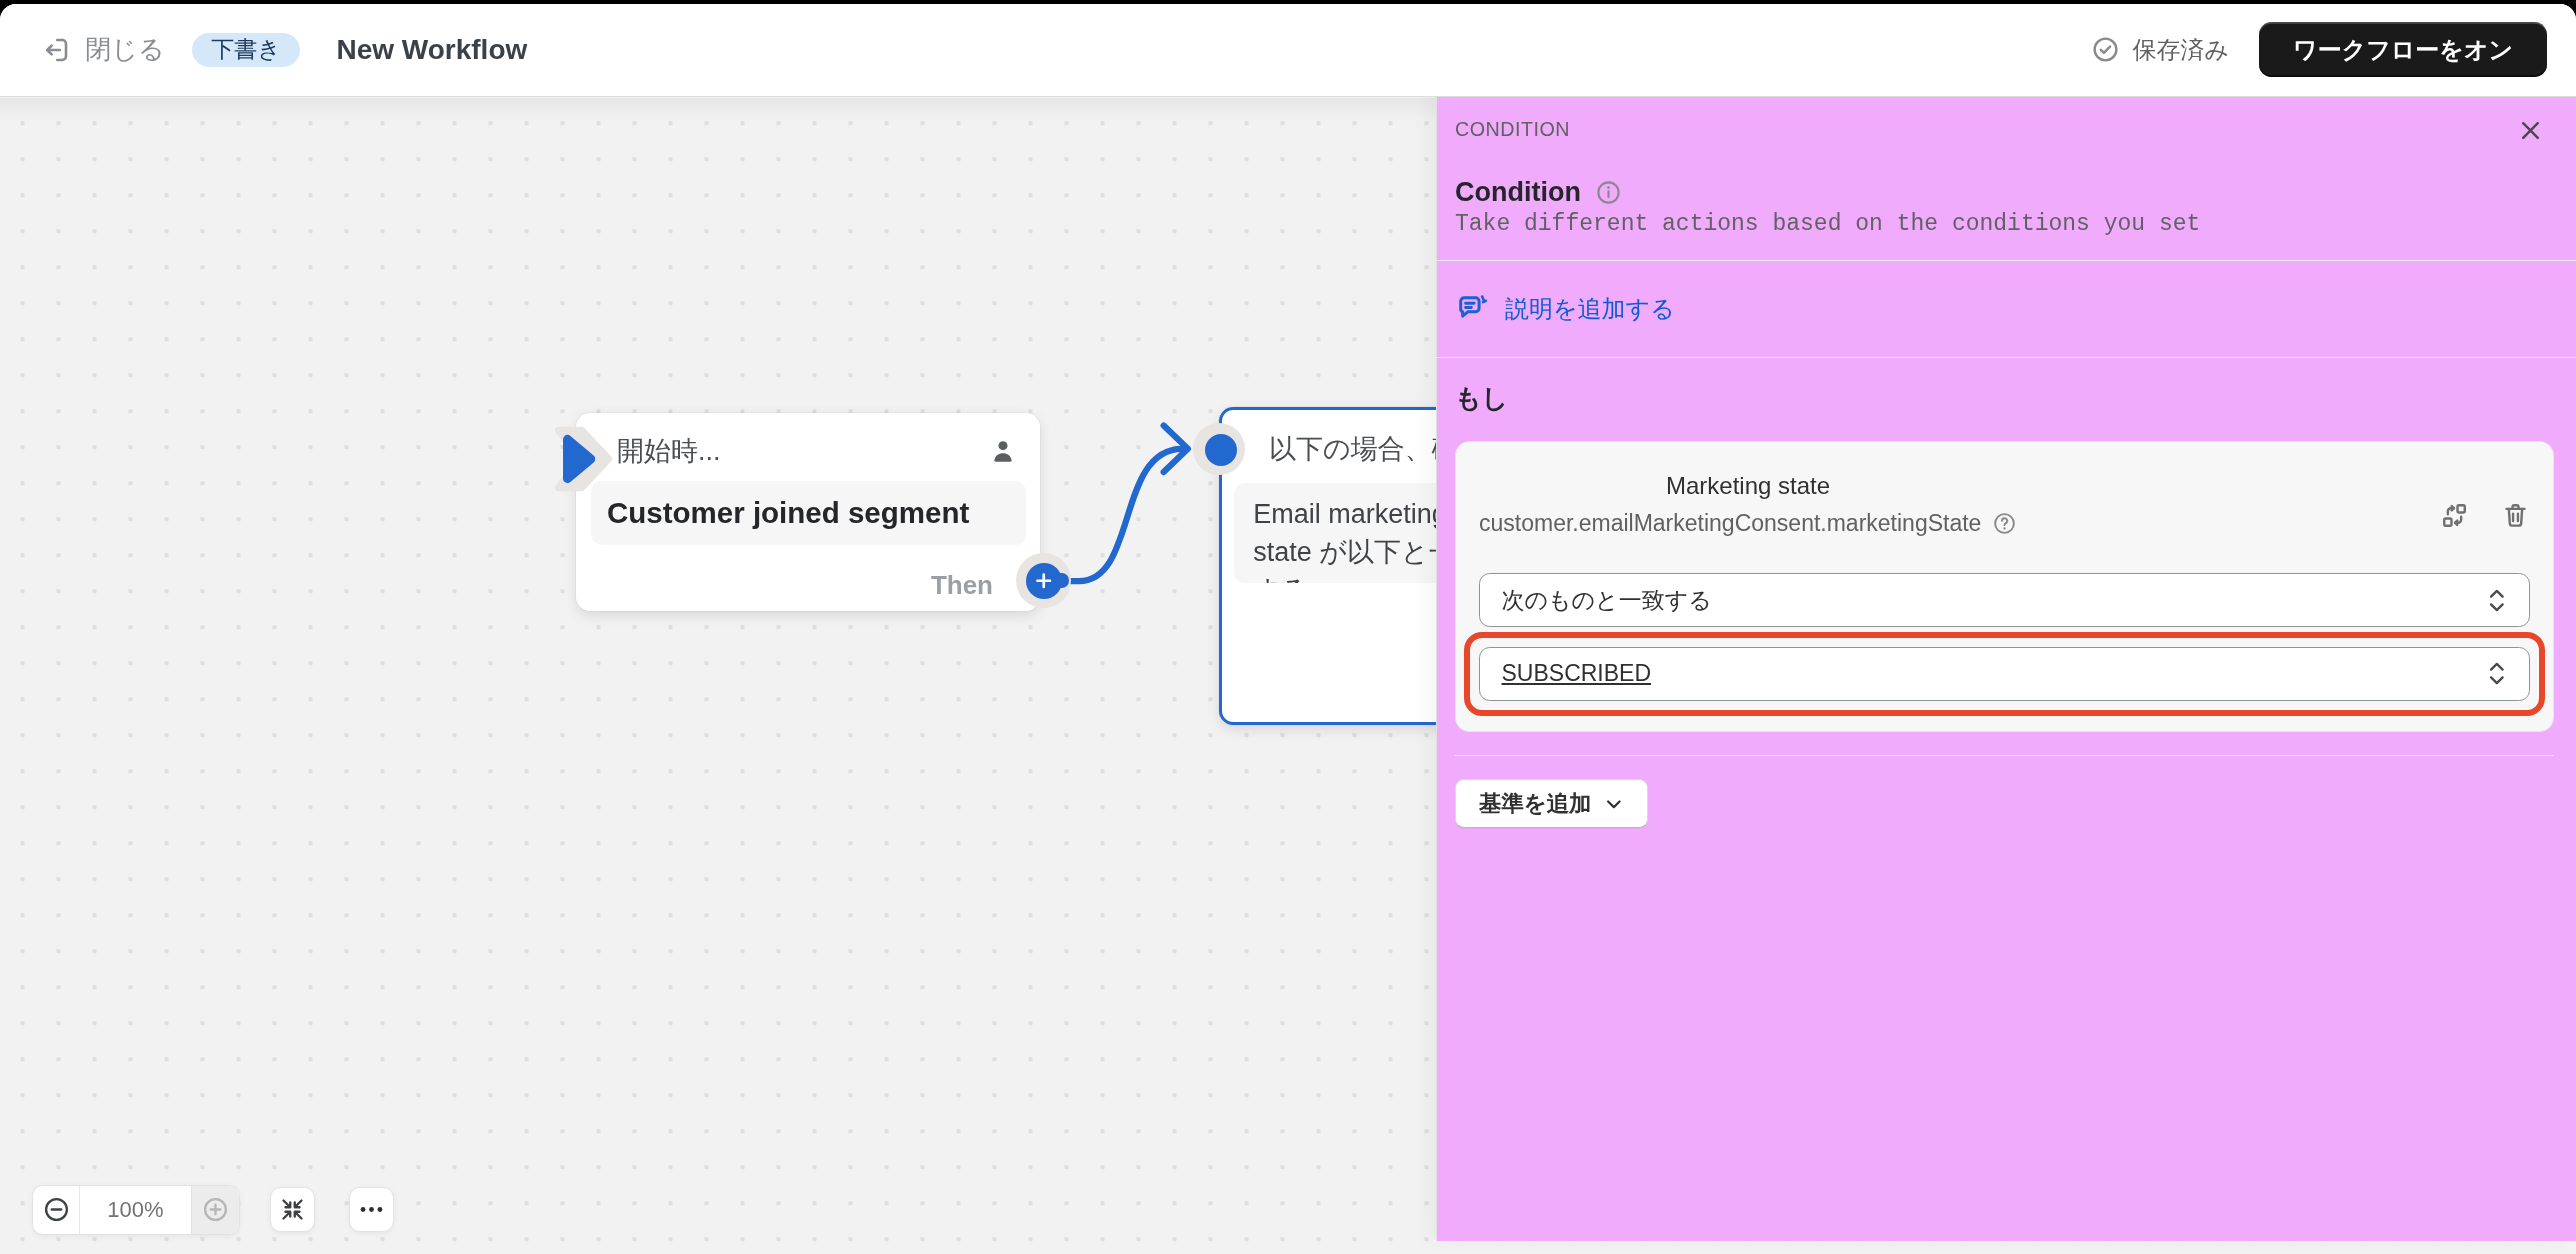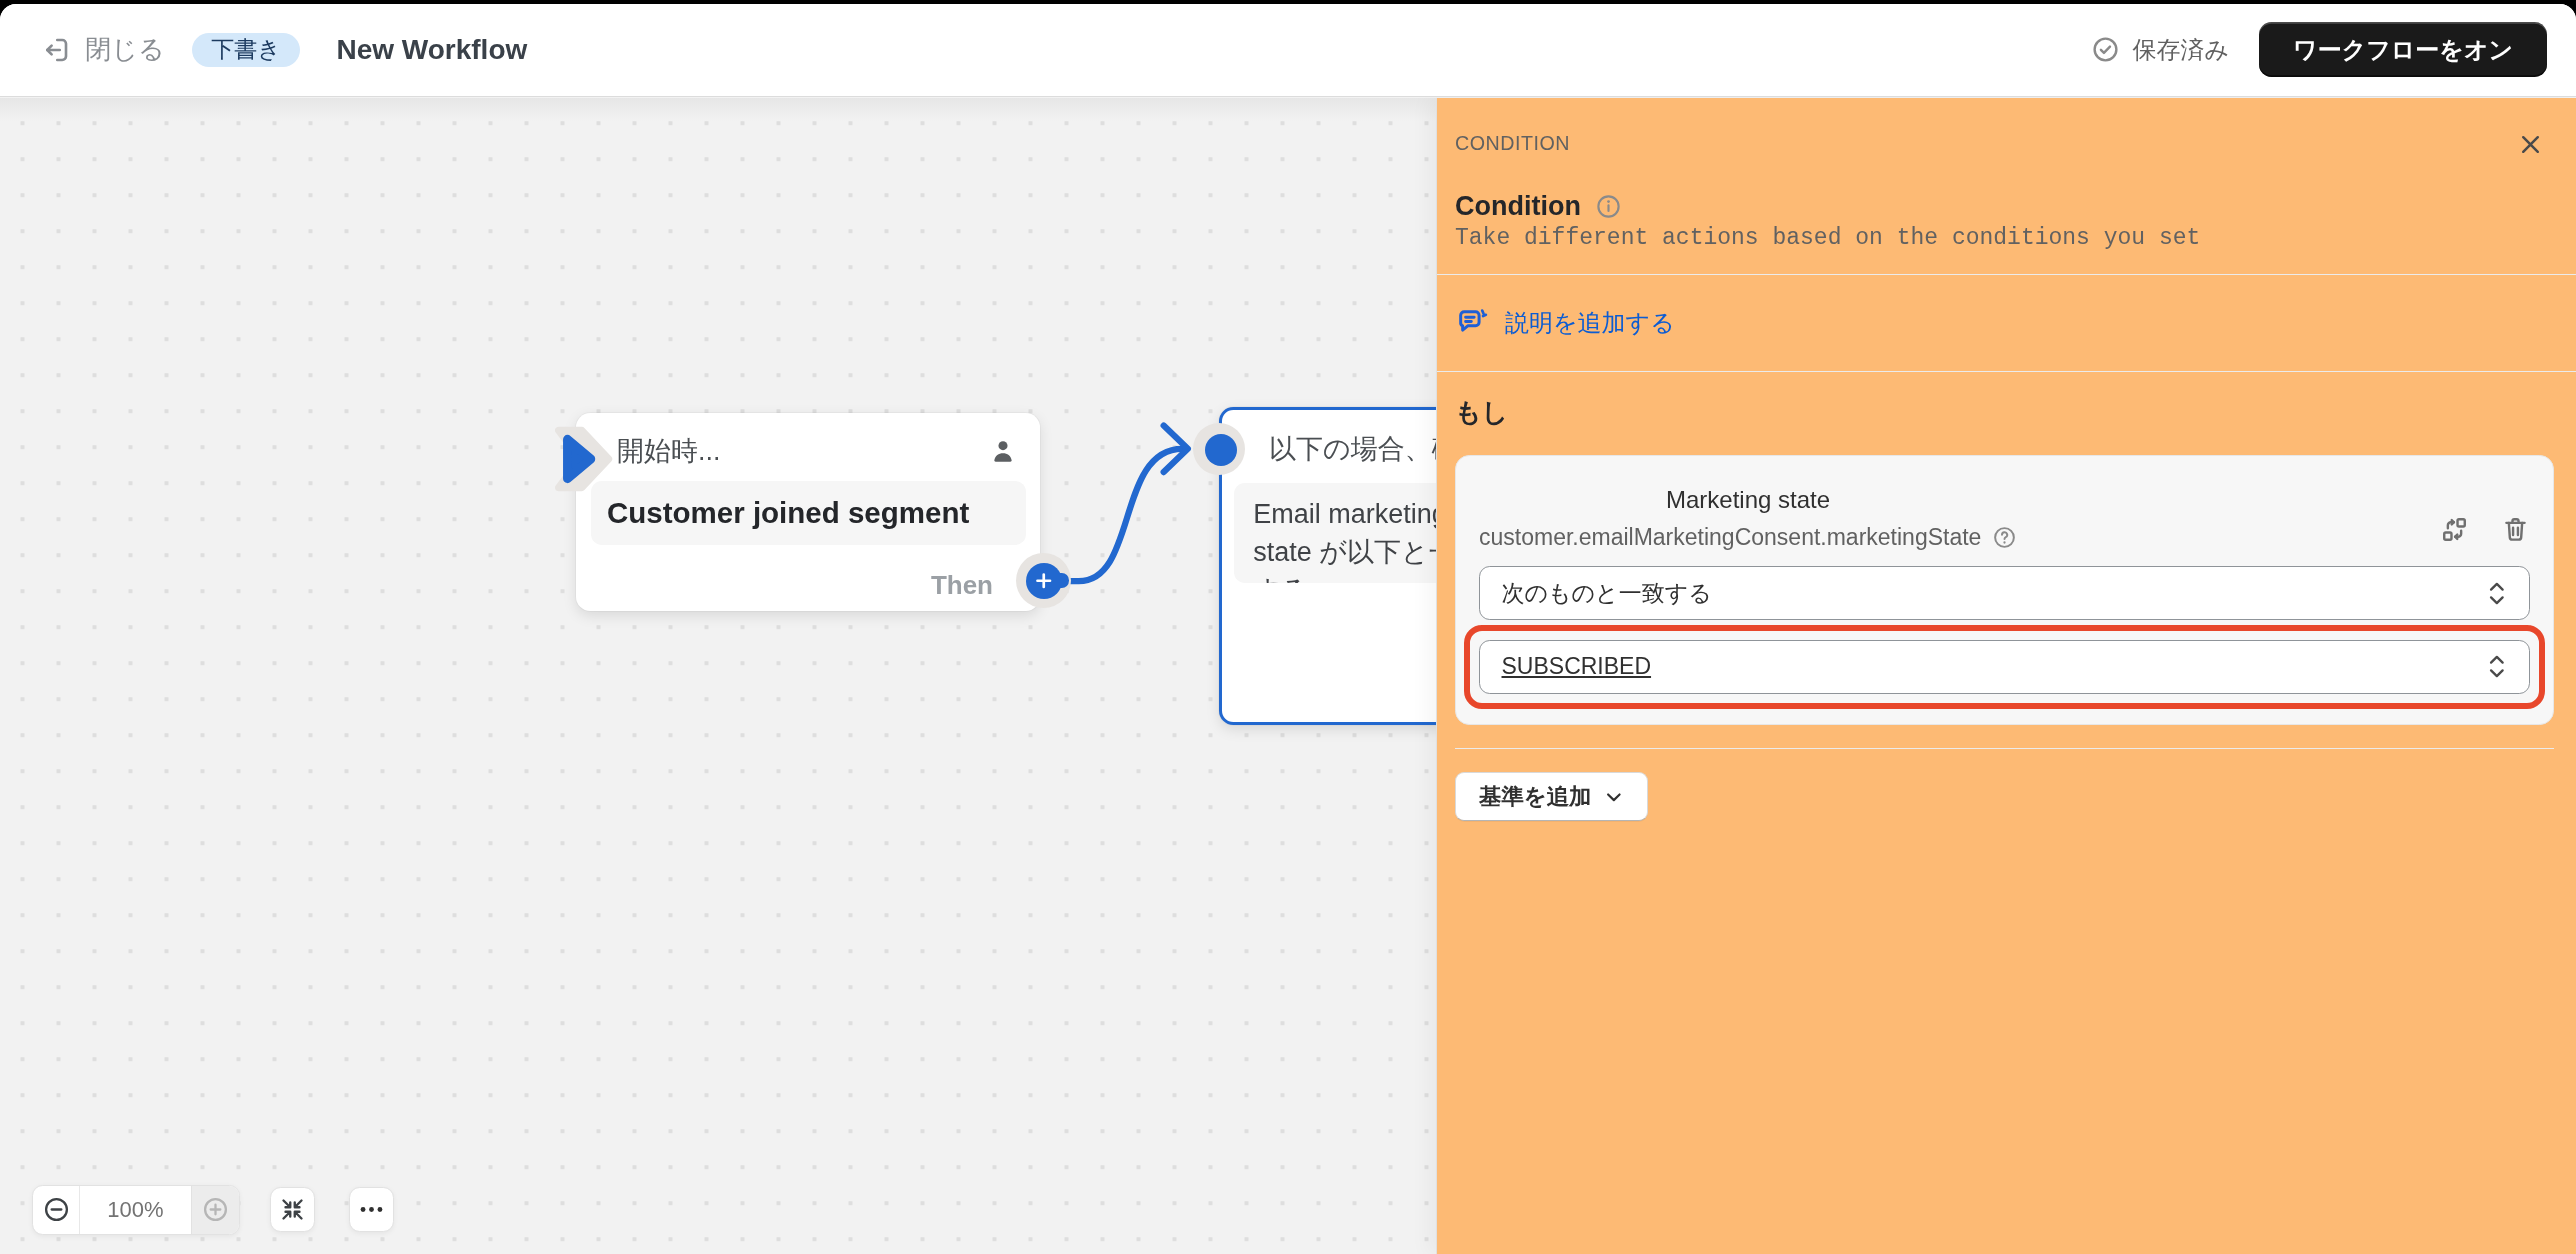--- a/index.html
+++ b/index.html
@@ -102,22 +102,22 @@
   .zoom-plus { width:48px; background:#ececec; color:#b6b6b6; border-left:0.9px solid #e2e2e2; }
   .sq-btn {
     position:absolute; bottom:23px; width:45px; height:45px; background:#fff;
     border:0.9px solid #e2e2e2; border-radius:10.7px; display:flex; align-items:center; justify-content:center;
     box-shadow:0 1.8px 5.4px rgba(0,0,0,.05); cursor:pointer; color:#3e4246; z-index:6;
   }
   .fit-btn { left:270px; }
   .more-btn { left:349px; }
   
   .panel {
-    position:absolute; right:0; top:94px; width:1140px; height:1157px;
-    background:#fdba74; border-left:0.9px solid #e0e0e0; z-index:10;
+    position:absolute; right:0; top:80px; width:1140px; height:1157px;
+    background:#f0abfc; border-left:0.9px solid #e0e0e0; z-index:10;
     box-shadow:-9px 0 18px rgba(0,0,0,.04);
   }
   .panel-sec1 { padding:34px 22.4px 23px 18px; border-bottom:0.9px solid #ebebeb; }
   .panel-kicker-row { display:flex; align-items:flex-start; justify-content:space-between; }
   .panel-kicker { font-size:19.7px; color:#616161; letter-spacing:0.5px; }
   .panel-close { color:#4a4a4a; cursor:pointer; margin-right:10.7px; }
   .panel-title-row { display:flex; align-items:center; gap:14.3px; margin-top:34px; }
   .panel-title { font-size:27px; font-weight:700; color:#24262a; }
   .panel-desc { margin-top:3px; font-size:23px; color:#616161;font-family:Liberation Mono, monospace; }
   .panel-sec2 { height:97px; display:flex; align-items:center; gap:16px; padding-left:18px;
@@ -129,21 +129,21 @@
     margin-top:25px; background:#f7f7f7; border:0.9px solid #e7e7e7; border-radius:14.3px;
     padding:30px 23px; position:relative;
   }
   .crit-head { display:flex; justify-content:space-between;text-align:center; }
   .crit-name { font-size:24px; color:#303030; }
   .crit-path-row { display:flex; align-items:center; gap:10.7px; margin-top:10.7px; }
   .crit-path { font-size:23px; color:#616161; }
   .crit-icons { display:flex; align-items:center; gap:32px; color:#707070; margin-top:23px; }
   .icon-btn { cursor:pointer; display:flex; }
   .select-box {
-    margin-top:15px; height:54px; background:#fff; border:1.8px solid #8f9499; border-radius:10.7px;
+    margin-top:36px; height:54px; background:#fff; border:1.8px solid #8f9499; border-radius:10.7px;
     display:flex; align-items:center; justify-content:space-between; padding:0 21.5px;
     font-size:23px; color:#303030; cursor:pointer; position:relative; z-index:2;
   }
   .select-wrap2 { position:relative; margin-top:19.7px;text-decoration:underline; }
   .select-wrap2 .select-box { margin-top:0; }
   .annotation-ring {
     position:absolute; left:-15px; right:-15px; top:-15px; bottom:-15px;
     border:6.3px solid #e8472b; border-radius:18px; pointer-events:none; z-index:3;
   }
   .sec3-divider { margin-top:23px; border-top:0.9px solid #ebebeb; }

